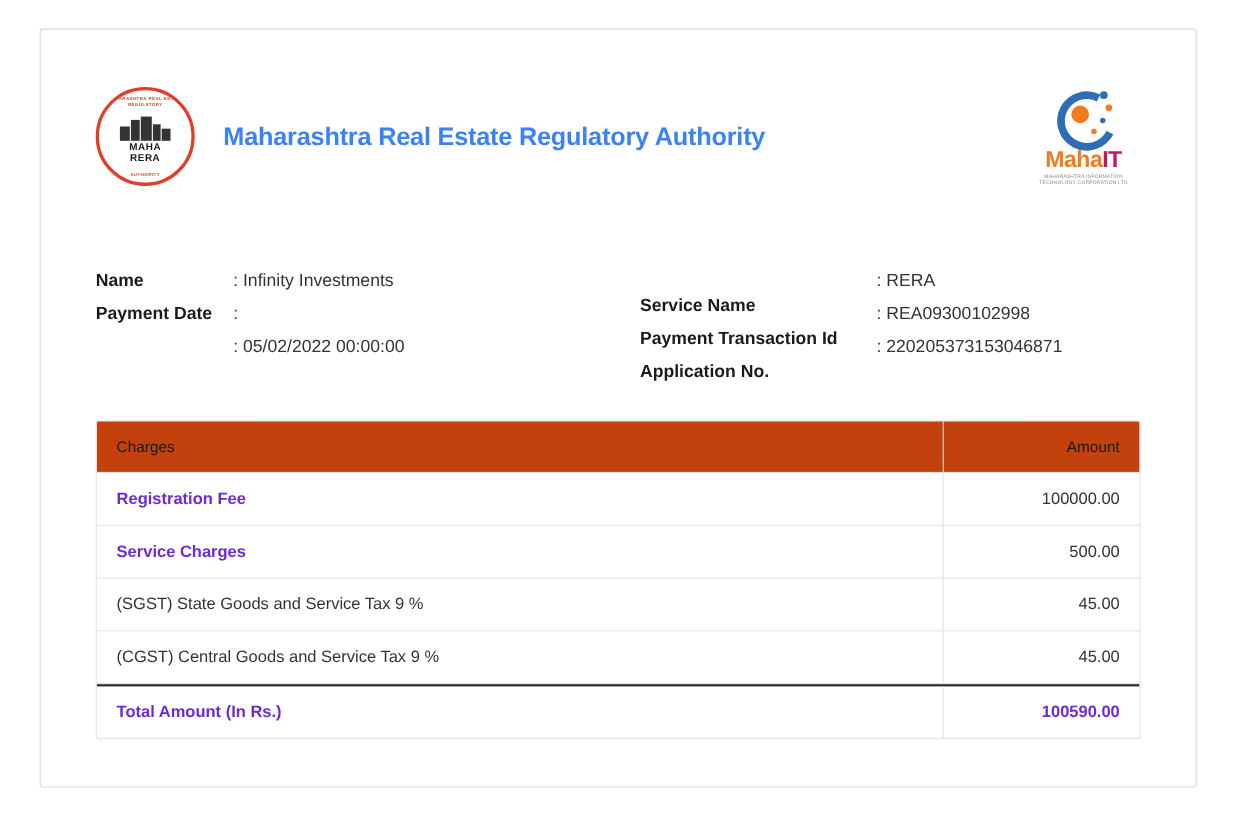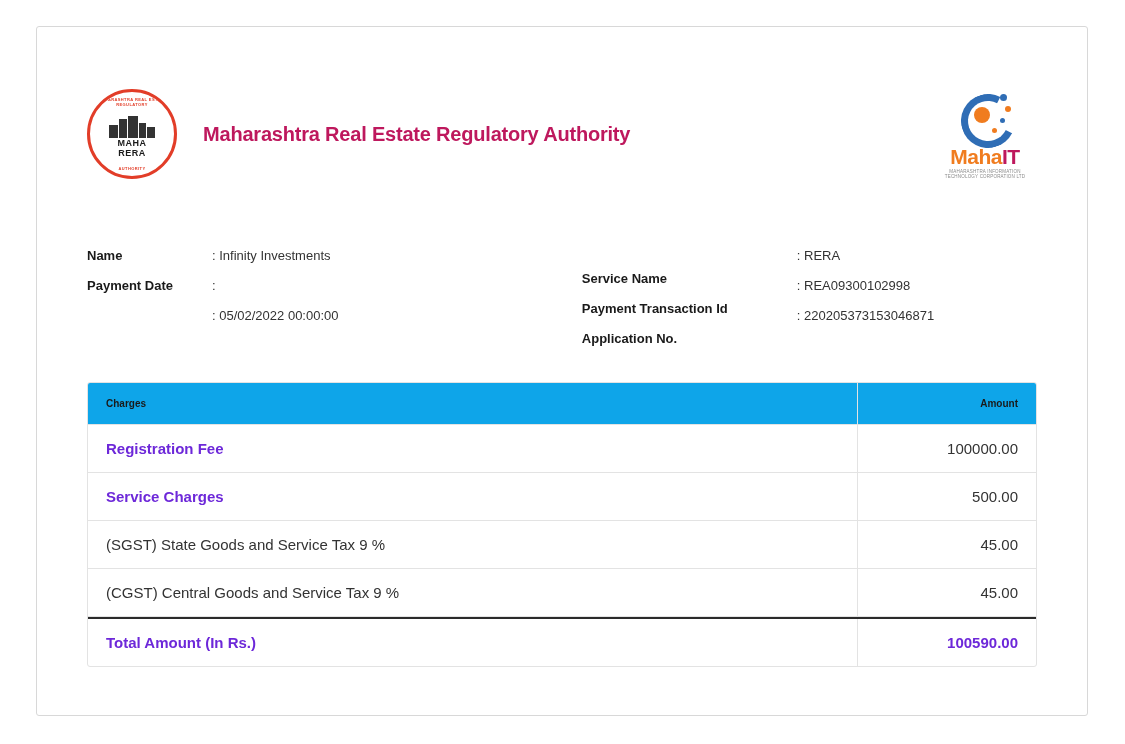--- a/index.html
+++ b/index.html
@@ -24,21 +24,21 @@
     background: #ffffff;
     box-sizing: border-box;
   }
   .inner {
     padding: 42px 50px 0 50px;
   }
 
   
   .header {
     display: flex;
-    align-items: flex-end;
+    align-items: center;
     justify-content: space-between;
     height: 110px;
   }
   .header-left {
     display: flex;
     align-items: center;
   }
   .rera-seal {
     width: 84px;
     height: 84px;
@@ -95,23 +95,23 @@
     font-size: 9px;
     line-height: 9px;
     font-weight: bold;
     color: #1a1a1a;
     text-align: center;
     letter-spacing: 0.5px;
     margin-top: 1px;
   }
   .header-title {
     margin-left: 26px;
-    font-size: 20px;
+    font-size: 23px;
     font-weight: bold;
-    color: #be185d;
+    color: #3b82f6;
     letter-spacing: -0.2px;
   }
   .mahait-logo {
     width: 104px;
     text-align: center;
     position: relative;
   }
   .mahait-mark {
     width: 52px;
     height: 52px;
@@ -158,21 +158,21 @@
     font-size: 4.5px;
     color: #8a8a8a;
     letter-spacing: 0.2px;
     margin-top: 1px;
   }
 
   
   .details {
     display: flex;
     margin-top: 62px;
-    font-size: 13px;
+    font-size: 16px;
     color: #1a1a1a;
   }
   .details-col {
     display: flex;
   }
   .col-left { width: 500px; }
   .col-right { width: 460px; }
   .labels { font-weight: bold; }
   .labels div, .values div {
     height: 30px;
@@ -190,23 +190,23 @@
     border-radius: 3px;
     overflow: hidden;
   }
   .trow {
     display: flex;
     border-bottom: 1px solid #e3e3e3;
   }
   .trow:last-child { border-bottom: none; }
   .trow.total { border-top: 2px solid #2b2b2b; }
   .thead .cell {
-    background: #0ea5e9;
-    font-weight: bold;
-    font-size: 10px;
+    background: #c2410c;
+    font-weight: normal;
+    font-size: 14px;
     color: #1a1a1a;
   }
   .cell {
     padding: 15px 18px;
     font-size: 15px;
     color: #333333;
     box-sizing: border-box;
   }
   .cell-charge { flex: 1 1 auto; border-right: 1px solid #e3e3e3; }
   .cell-amount {

